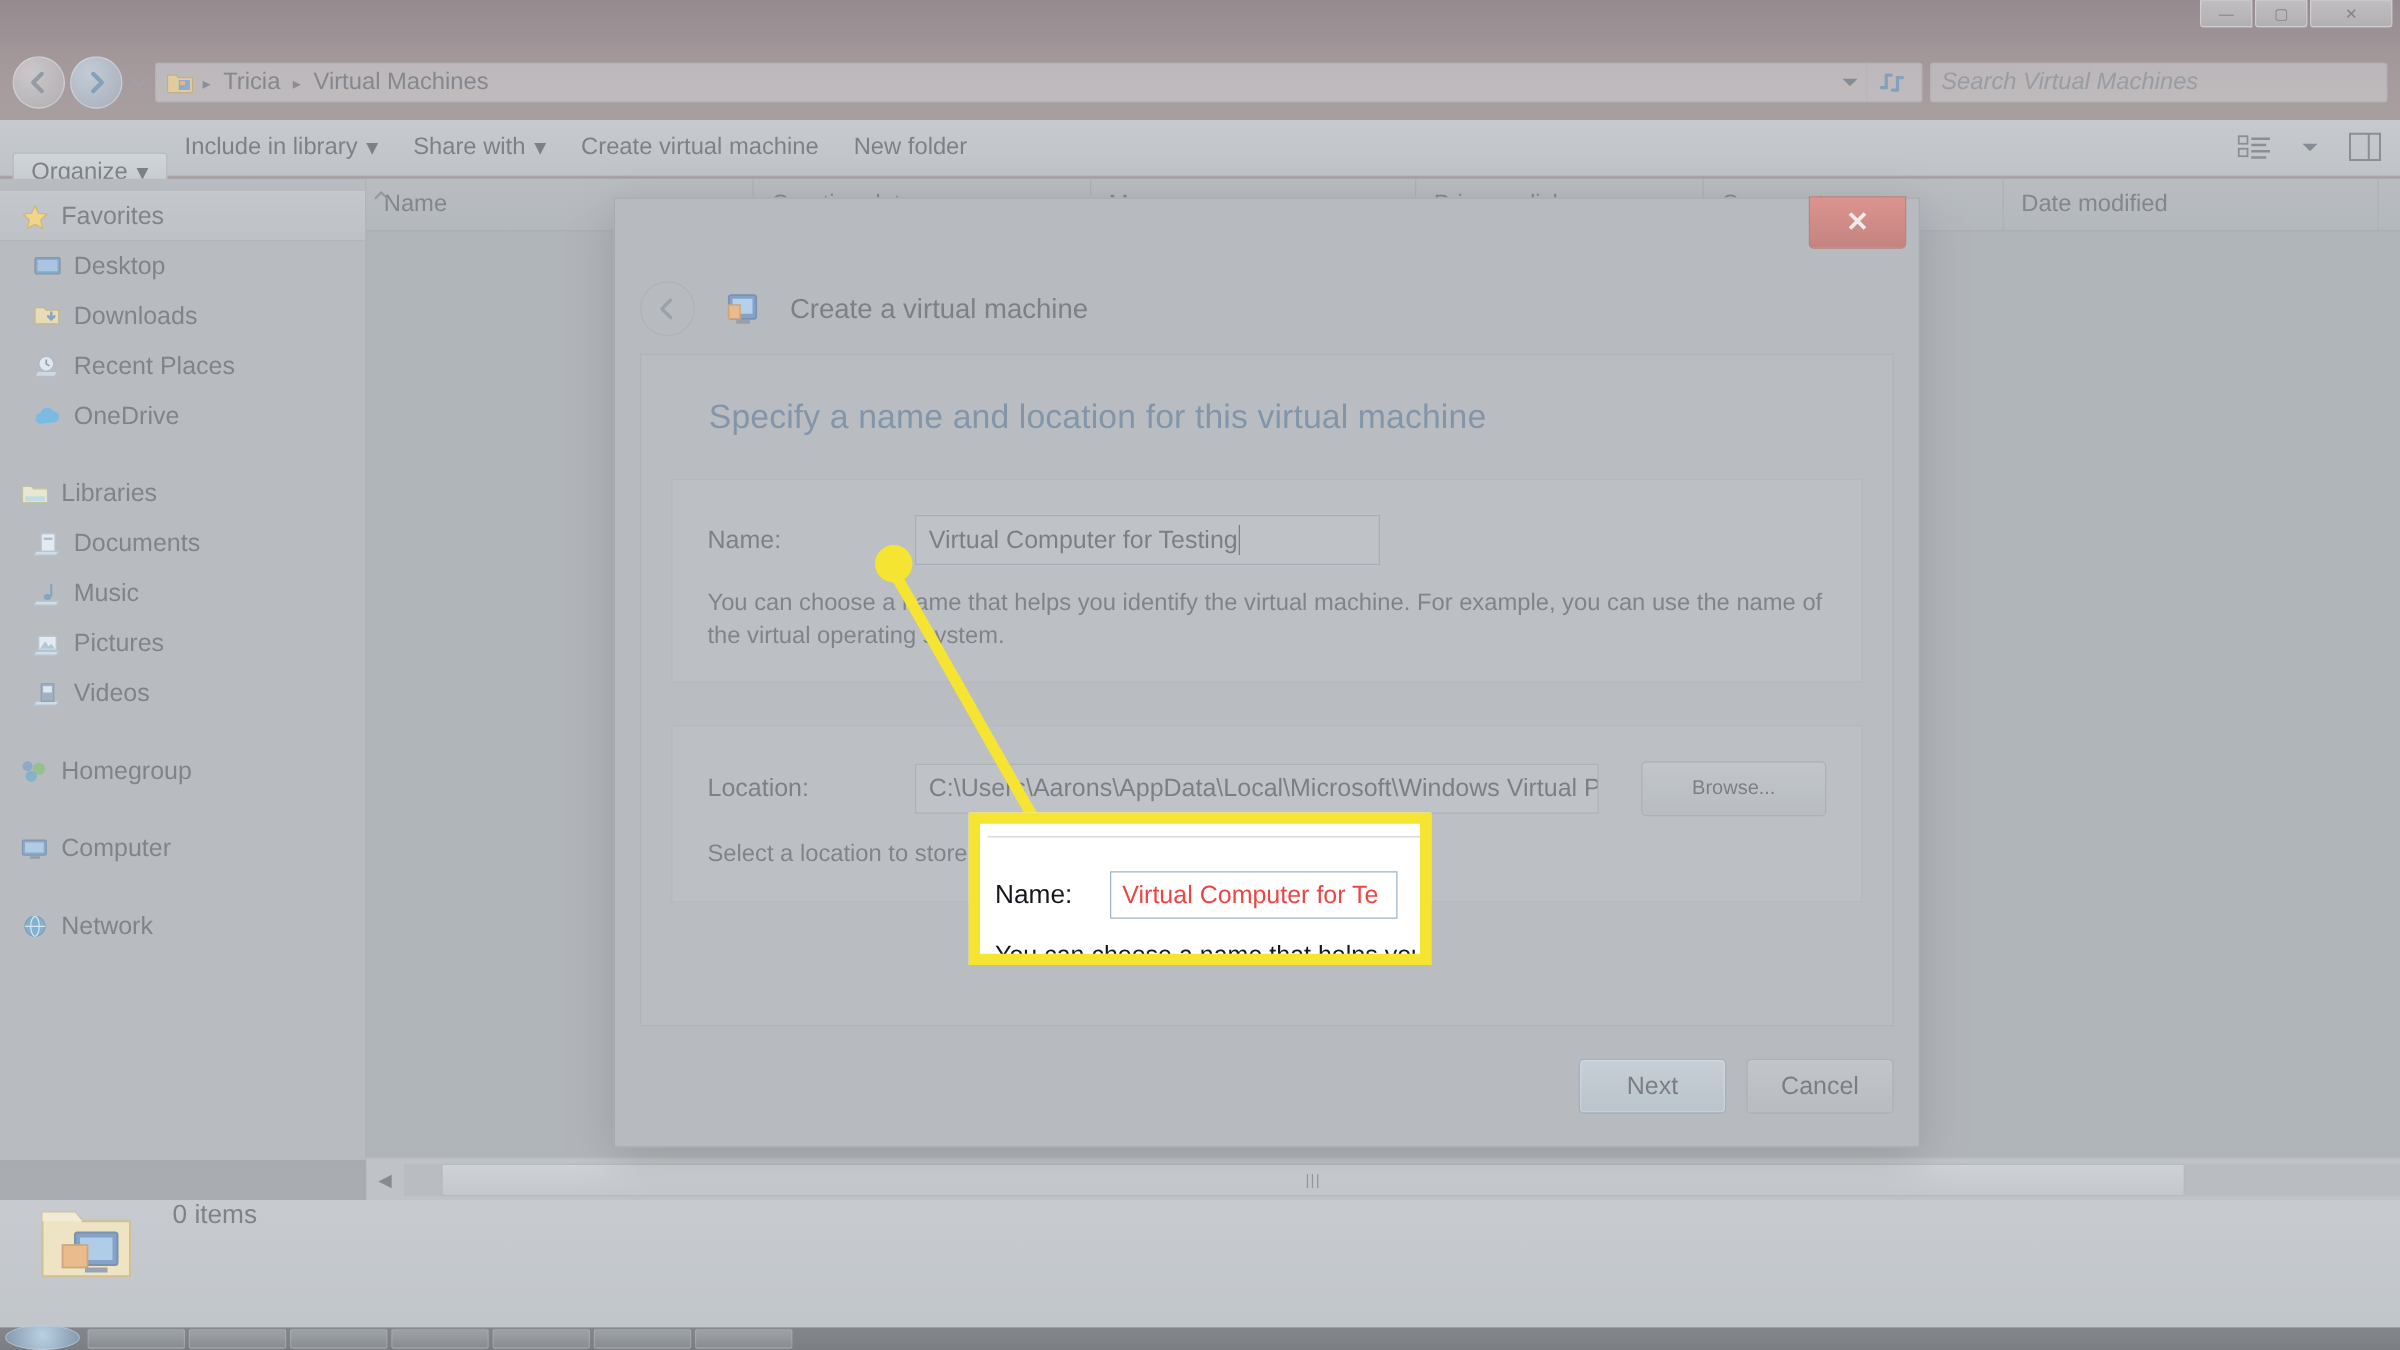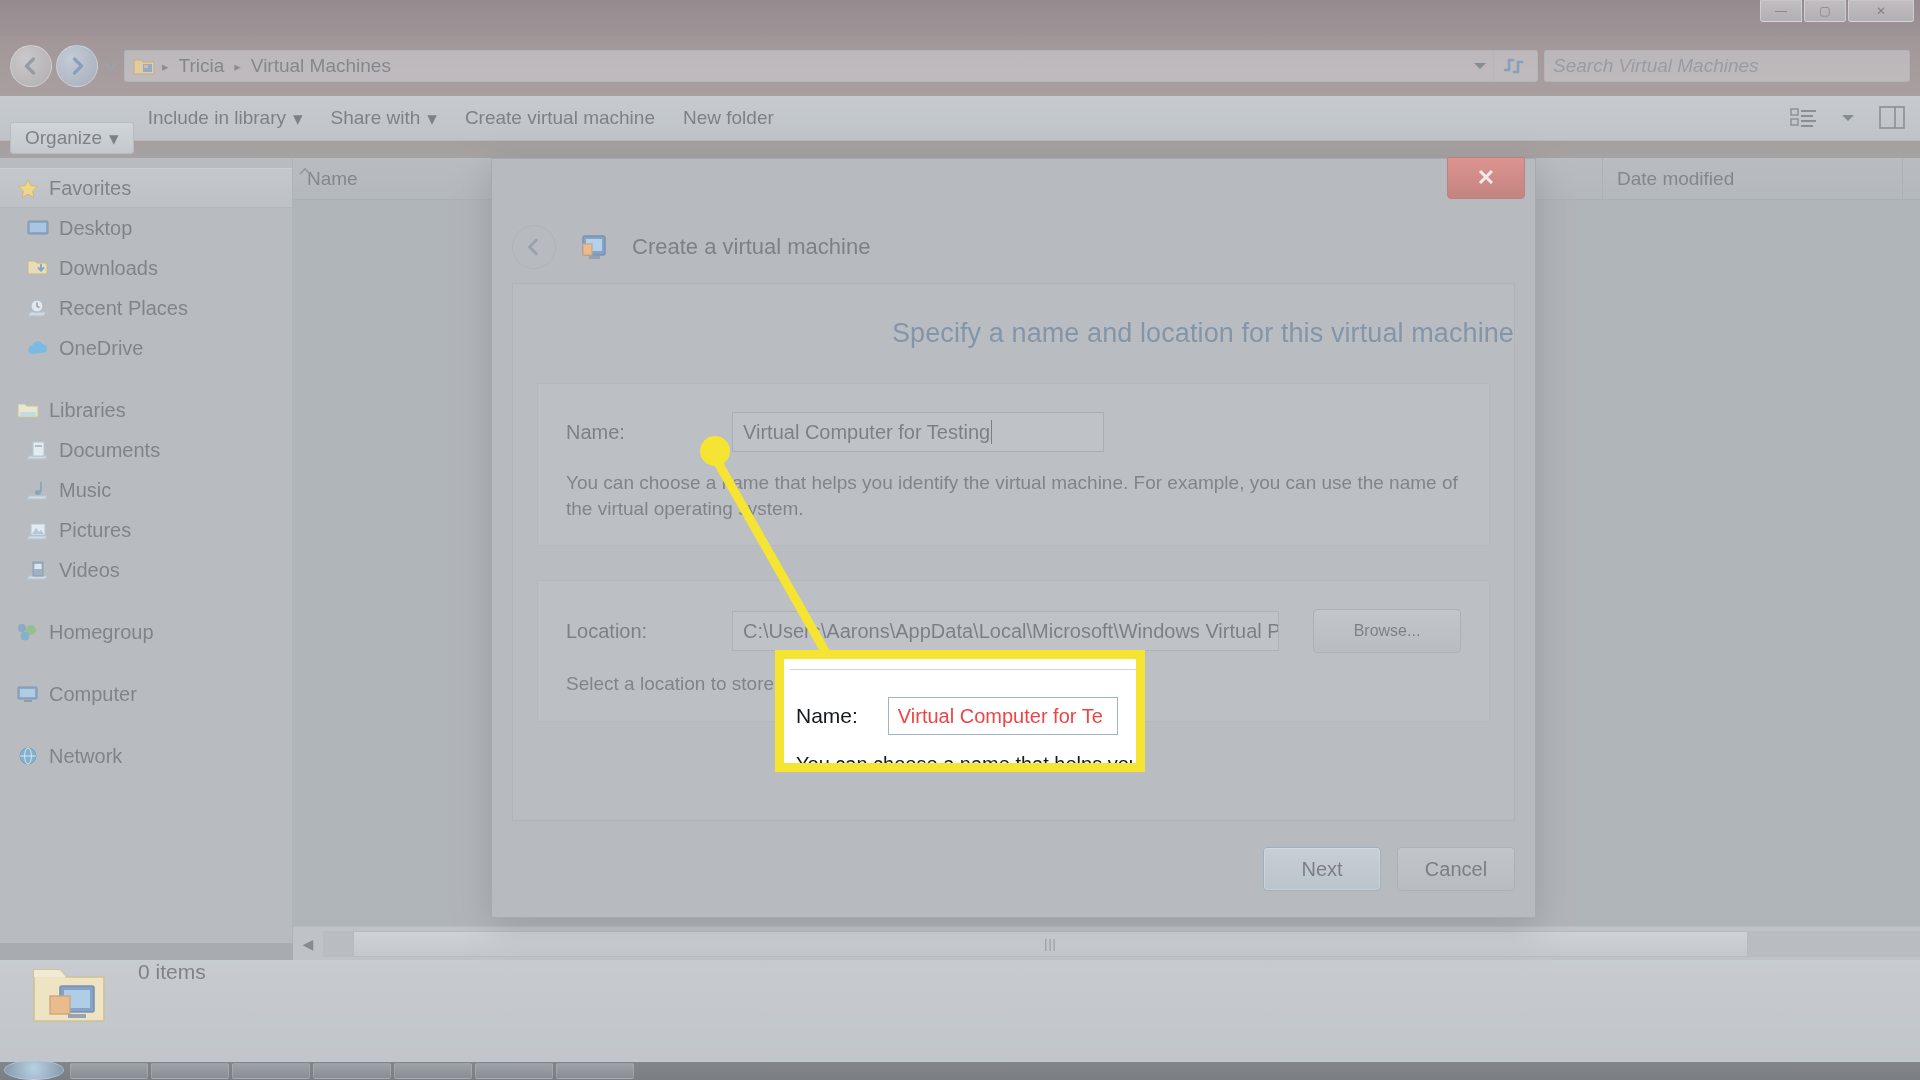--- a/index.html
+++ b/index.html
@@ -121,21 +121,21 @@
   .cmdbtn.active {
     background: linear-gradient(180deg,#b9c0c6,#a3aab1);
     border:1px solid #8b9299; border-radius:3px;margin-top:40px;
   }
   .cmdspacer { flex:1 1 auto; }
   .viewbtns { display:flex; align-items:center; gap:4px; padding-right:8px; }
   .viewbtn { width:40px;height:32px;display:flex;align-items:center;justify-content:center;}
 
   
   .body {
-    position:absolute; left:0; top:158px; width:1920px; height:785px;
+    position:absolute; left:0; top:143px; width:1920px; height:785px;
     display:flex;
   }
   .navpane {
     width:293px; flex:0 0 auto;
     background:#8d9399;
     border-right:1px solid #7d8389;
     padding-top:10px;
     position:relative;
   }
   .navitem {
@@ -249,21 +249,20 @@
   .dlg-title { font-size:22px; color:#20242a; }
 
   .dlg-content {
     position:absolute; left:20px; top:124px; right:20px; bottom:96px;
     background:#8f959b;
     border:1px solid #7d838a;
   }
   .dlg-heading {
     font-size:27px; color:#2c4a6e; padding:34px 0 0 54px;
     letter-spacing:.1px;
-    text-align:right;
   }
   .fieldgroup {
     margin:34px 24px 0 24px;
     background:#939a a0;
     background:#949aa0;
     border:1px solid #868c93;
     padding:28px 28px 24px 28px;
   }
   .fieldrow { display:flex; align-items:center; gap:16px; }
   .fieldlabel { font-size:20px; color:#20242a; width:150px; flex:0 0 auto;}

